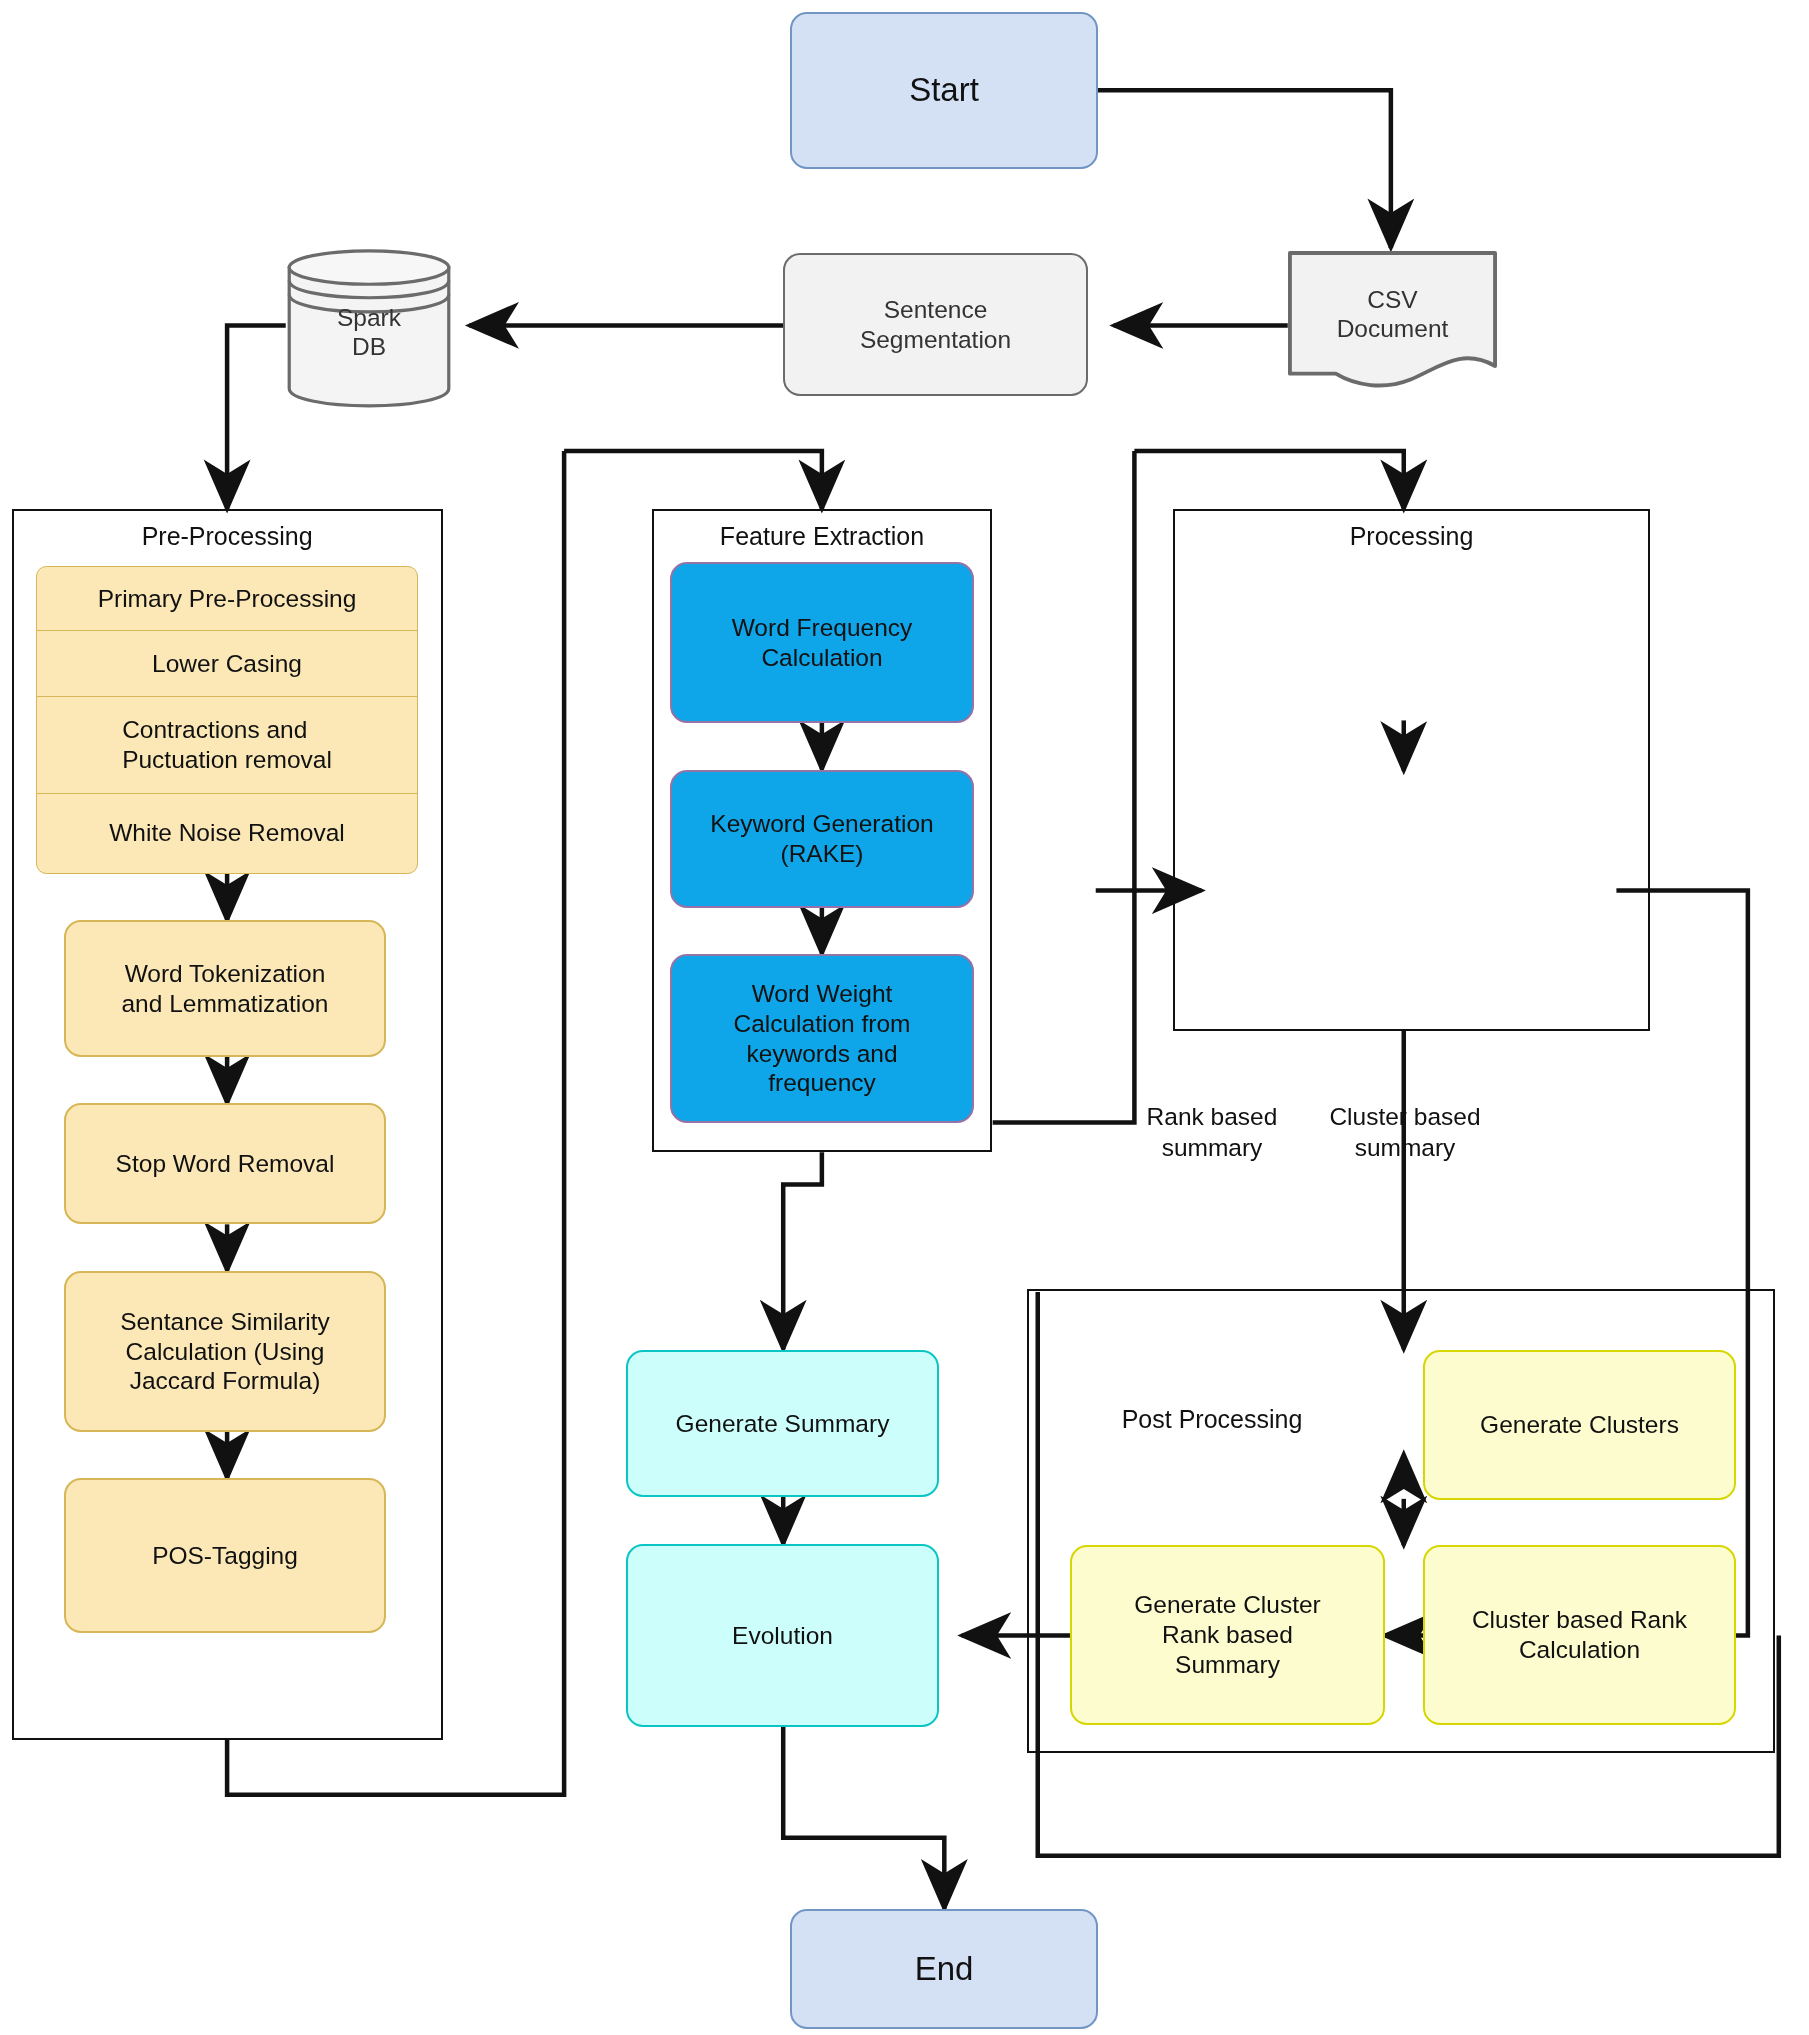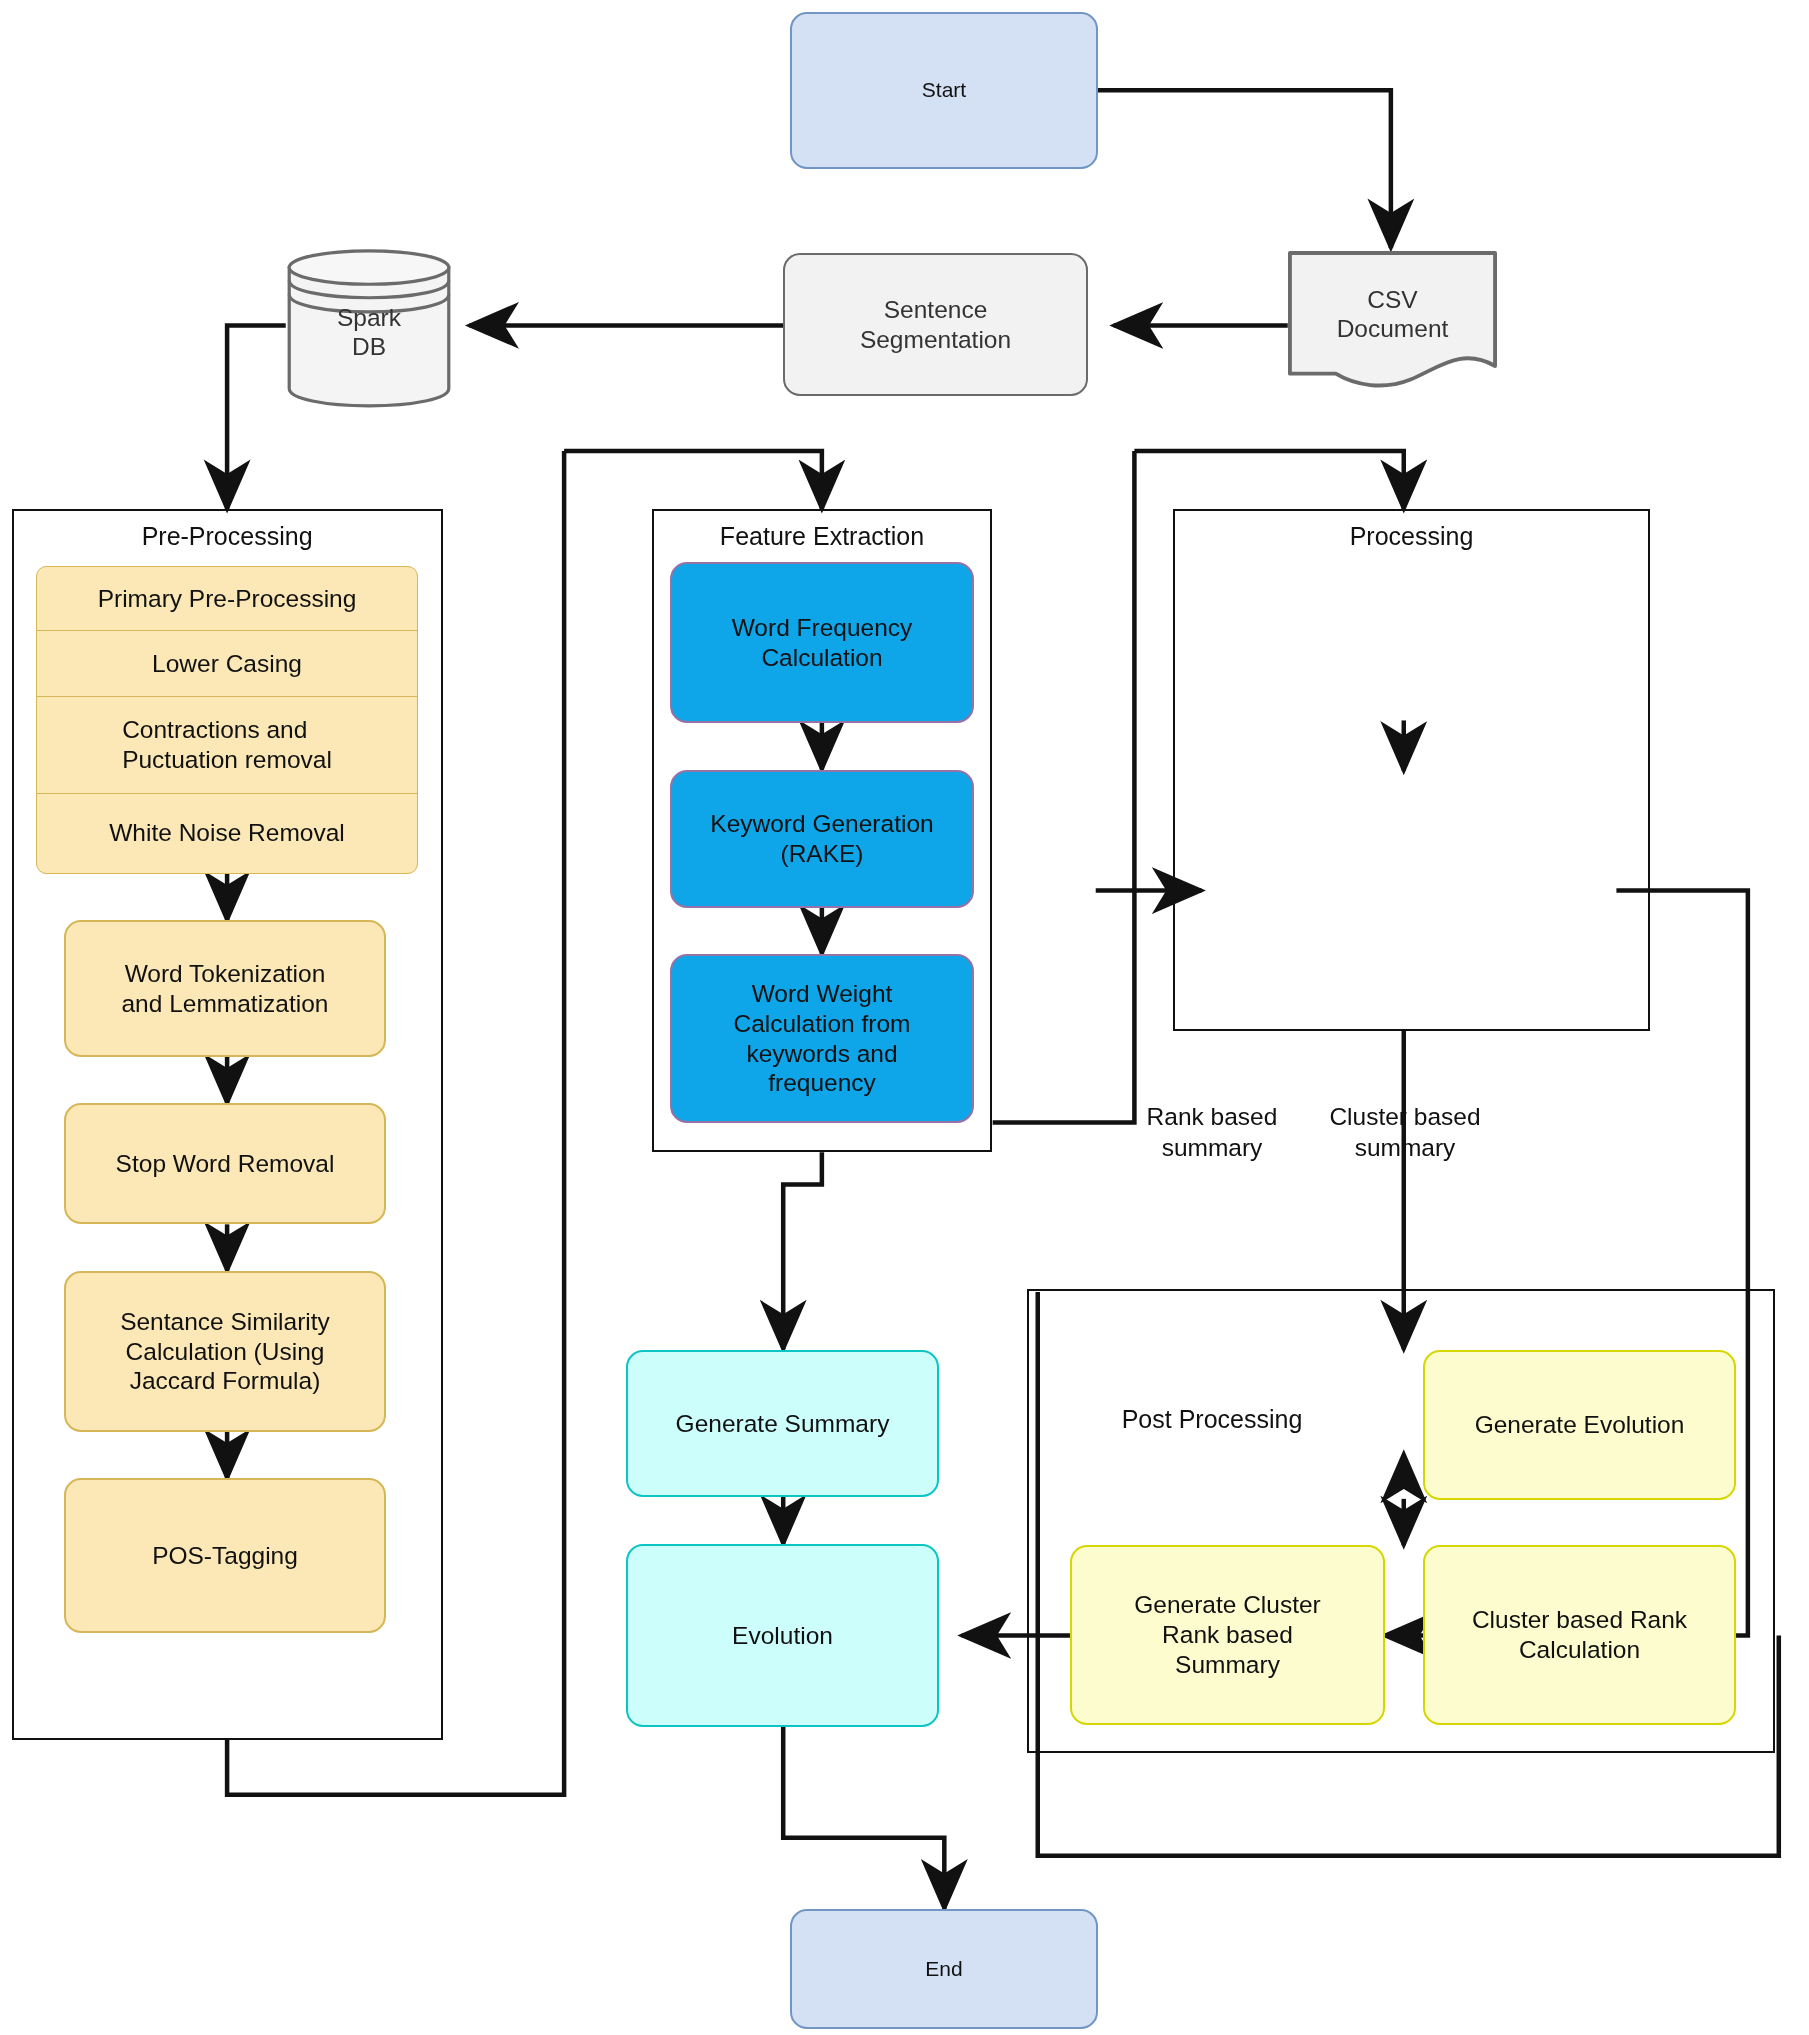--- a/index.html
+++ b/index.html
@@ -38,21 +38,21 @@
   .db svg{position:absolute;left:0;top:0;}
   .db .dblabel{position:absolute;left:0;right:0;top:50%;transform:translateY(-42%);
                text-align:center;color:#333;white-space:pre-line;line-height:1.2;}
 
   
   .doc{position:absolute;}
   .doc svg{position:absolute;left:0;top:0;}
   .doc .doclabel{position:absolute;left:0;right:0;top:46%;transform:translateY(-50%);
                  text-align:center;color:#333;white-space:pre-line;line-height:1.2;}
 
-  .t-xl{font-size:21px;}
+  .t-xl{font-size:33px;}
   .t-lg{font-size:25px;}
   .t-md{font-size:24.5px;}
 </style>
 </head>
 <body>
 
 <div id="canvas">
 
   <svg class="wires" viewBox="0 0 2808 3158">
     <defs>
@@ -203,21 +203,21 @@
 
   <div class="edge-label t-md" style="left:1096px;top:1102px;width:232px;">Rank based
 summary</div>
   <div class="edge-label t-md" style="left:1289px;top:1102px;width:232px;">Cluster based
 summary</div>
 
   <div class="group" style="left:1027px;top:1289px;width:748px;height:464px;"></div>
   <div class="group-title t-lg" style="left:1083px;top:1405px;width:258px;">Post Processing</div>
 
   <div class="node rnd lemon t-md" style="left:1423px;top:1350px;width:313px;height:150px;">
-    <span>Generate Evolution</span>
+    <span>Generate Clusters</span>
   </div>
   <div class="node rnd lemon t-md" style="left:1423px;top:1545px;width:313px;height:180px;white-space:pre-line;">
     <span>Cluster based Rank
 Calculation</span>
   </div>
   <div class="node rnd lemon t-md" style="left:1070px;top:1545px;width:315px;height:180px;white-space:pre-line;">
     <span>Generate Cluster
 Rank based
 Summary</span>
   </div>

